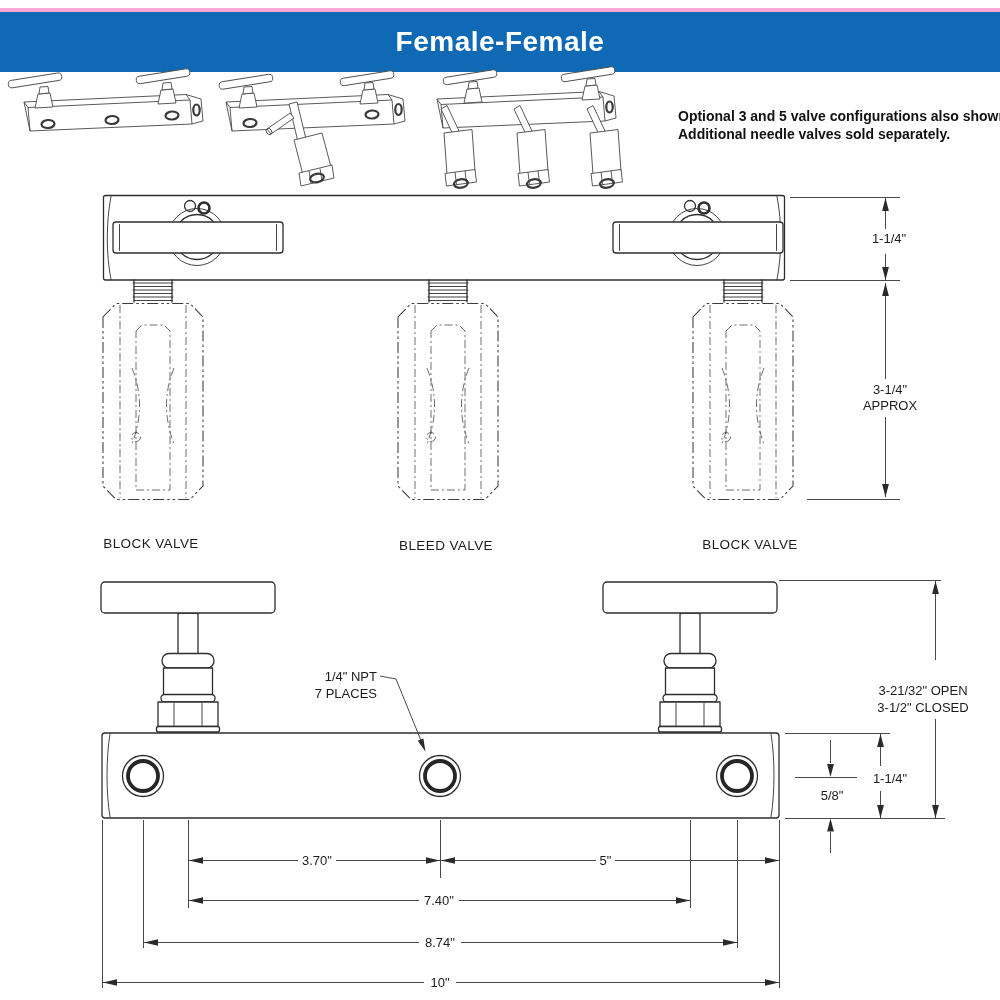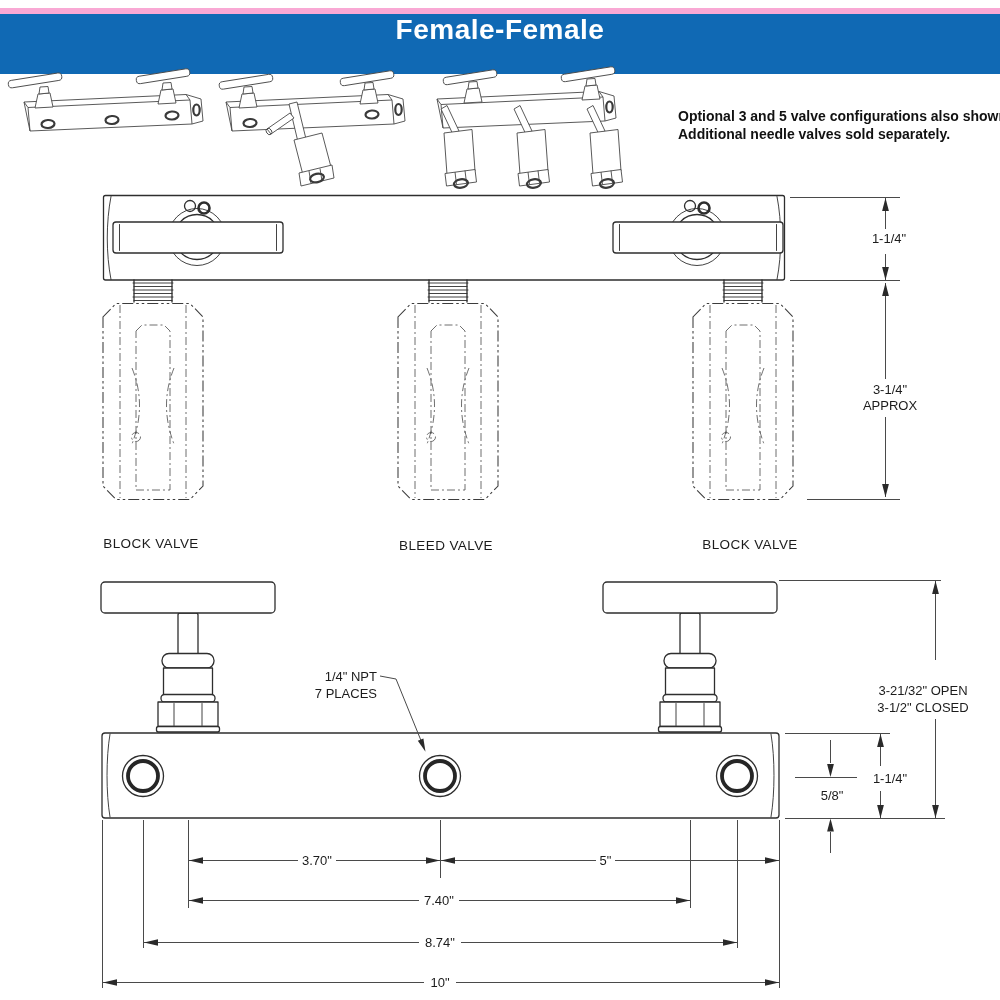--- a/index.html
+++ b/index.html
@@ -1,19 +1,19 @@
 <!DOCTYPE html>
 <html><head>
 <meta charset="utf-8">
 <style>
   html,body{margin:0;padding:0;background:#ffffff;}
   .page{position:relative;width:1000px;height:1000px;background:#ffffff;overflow:hidden;
         font-family:"Liberation Sans",sans-serif;}
   .header{position:absolute;left:0;top:8px;width:1000px;height:60px;background:#1069b4;
-          border-top:6px solid #f9a8d4;display:flex;align-items:flex-start;justify-content:center;}
+          border-top:4px solid #f9a8d4;display:flex;align-items:center;justify-content:center;}
   .header .title{color:#ffffff;font-size:28px;font-weight:bold;letter-spacing:.5px;}
   .drawing{position:absolute;left:0;top:0;}
   svg text{font-family:"Liberation Sans",sans-serif;}
   .obj{fill:none;stroke:#2e2e2e;stroke-width:1.3;stroke-linecap:round;stroke-linejoin:round;}
   .obj2{fill:none;stroke:#2e2e2e;stroke-width:.9;stroke-linecap:round;}
   .fillw{fill:#ffffff;stroke:#2e2e2e;stroke-width:1.3;stroke-linejoin:round;}
   .phantom{fill:none;stroke:#3c3c3c;stroke-width:1.05;stroke-dasharray:11 3 2.5 3 2.5 3;}
   .phin{fill:none;stroke:#4a4a4a;stroke-width:.8;stroke-dasharray:8 3 2 3;}
   .dim{fill:none;stroke:#4a4a4a;stroke-width:1;}
   .arr{fill:#2a2a2a;stroke:none;}

